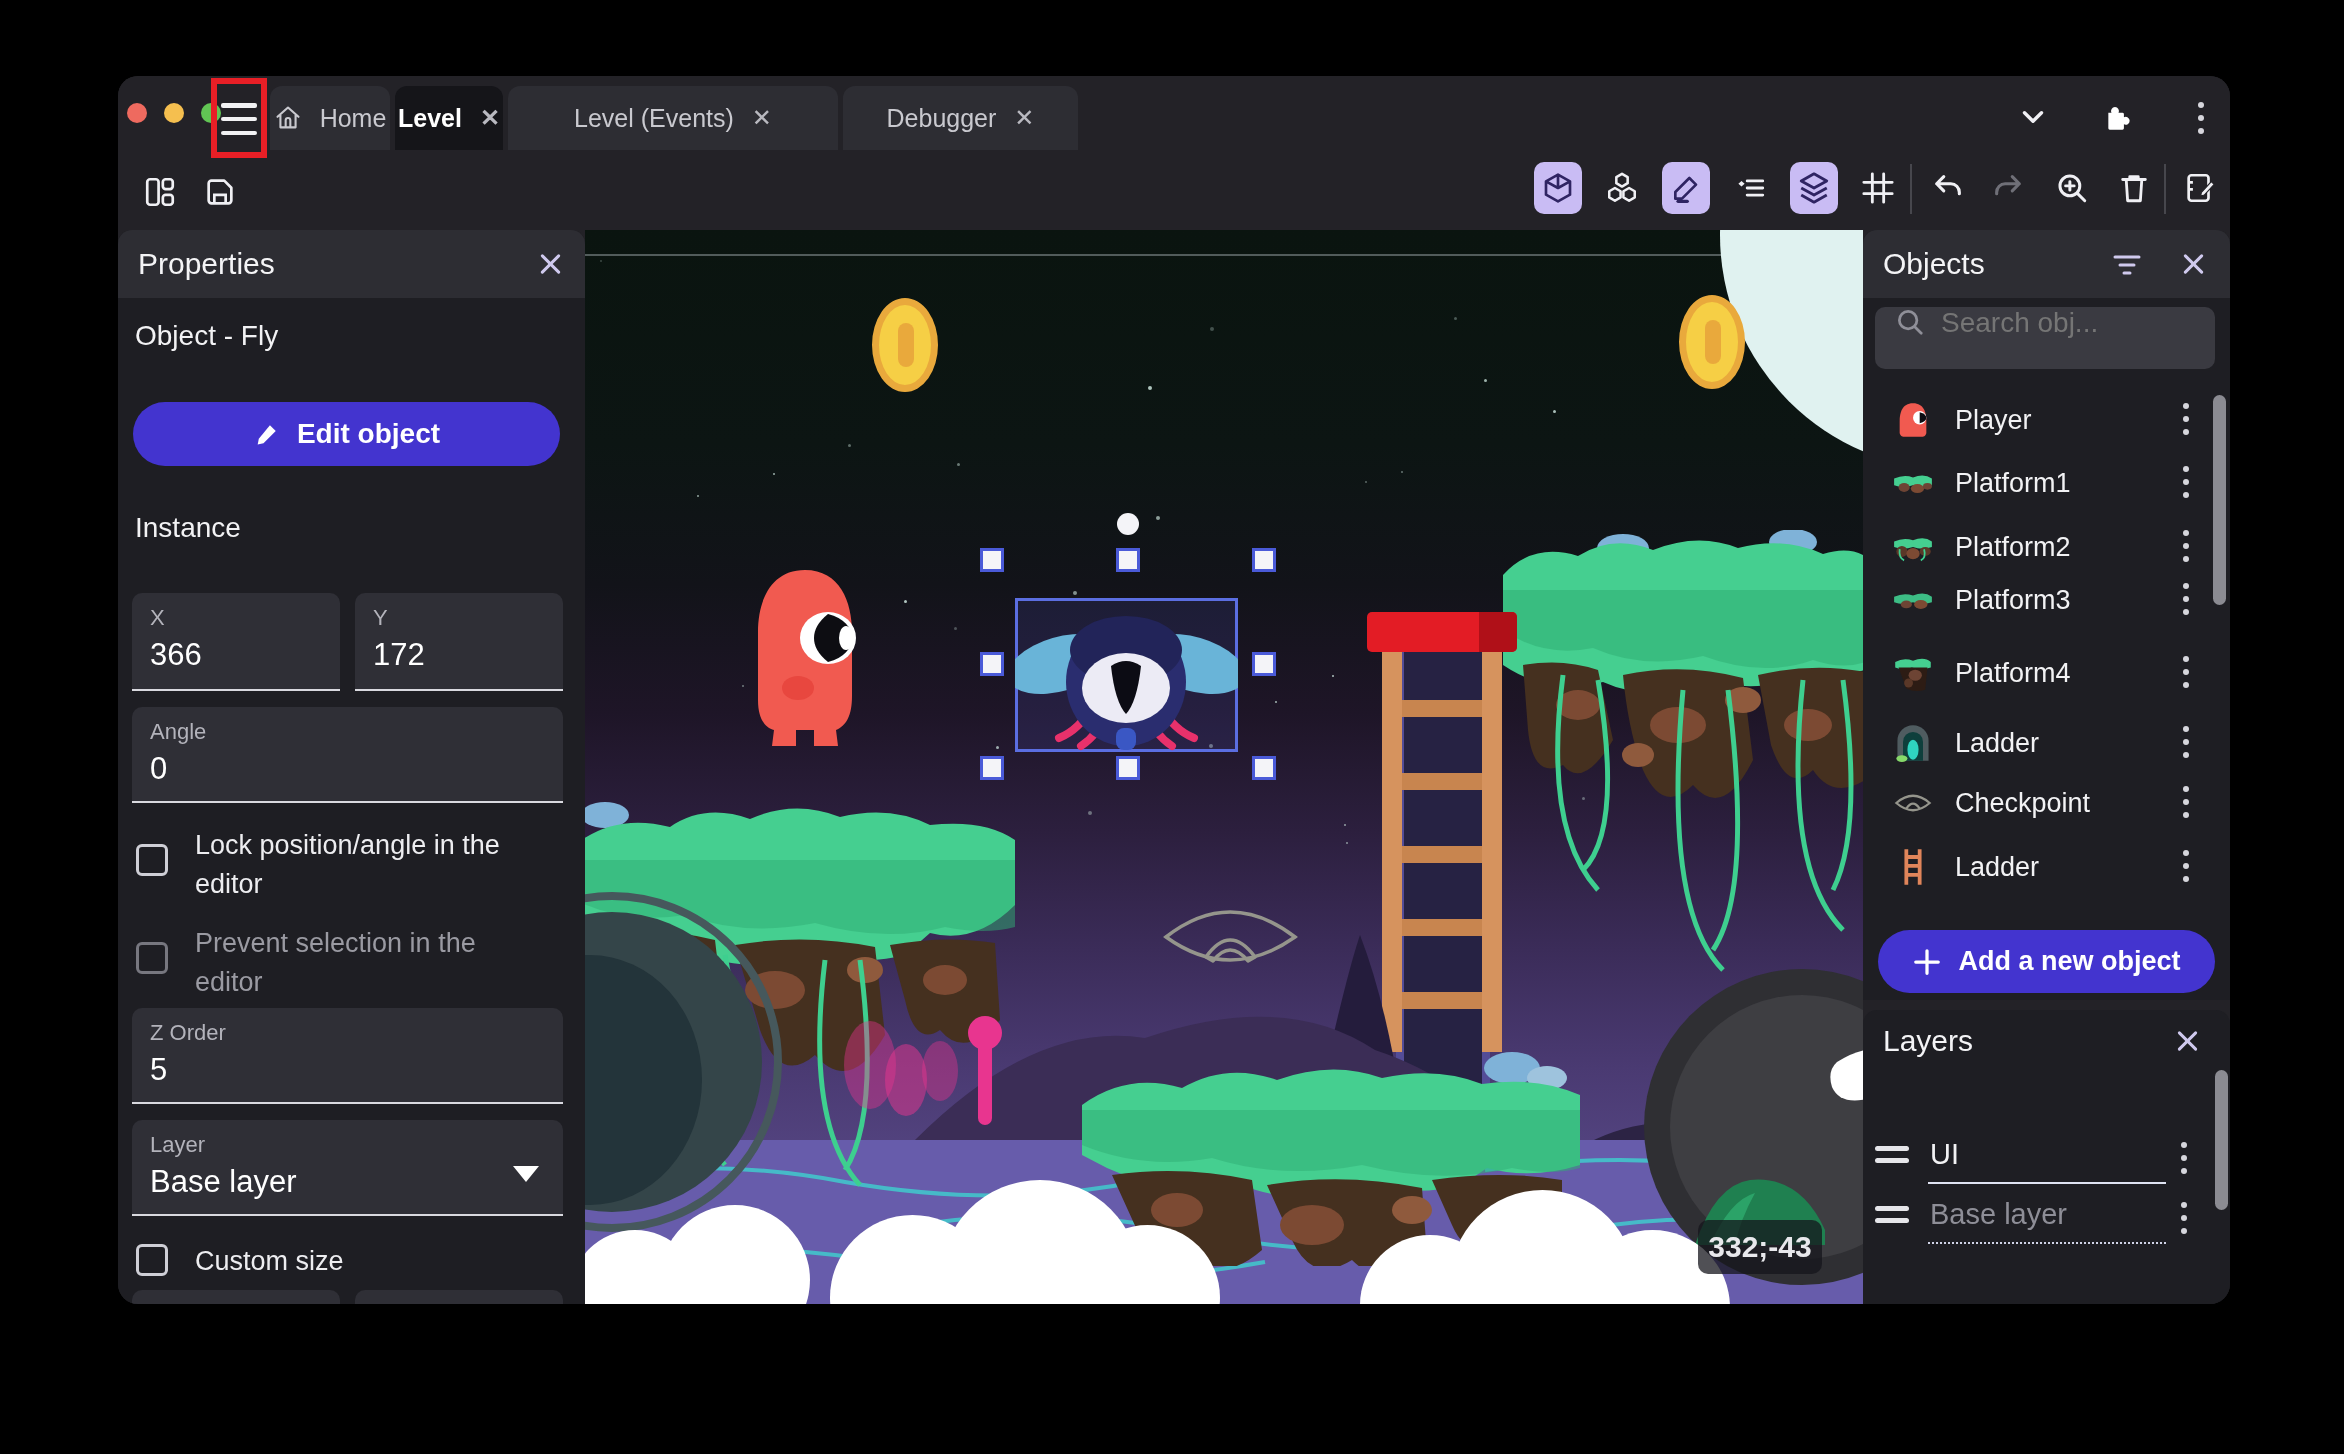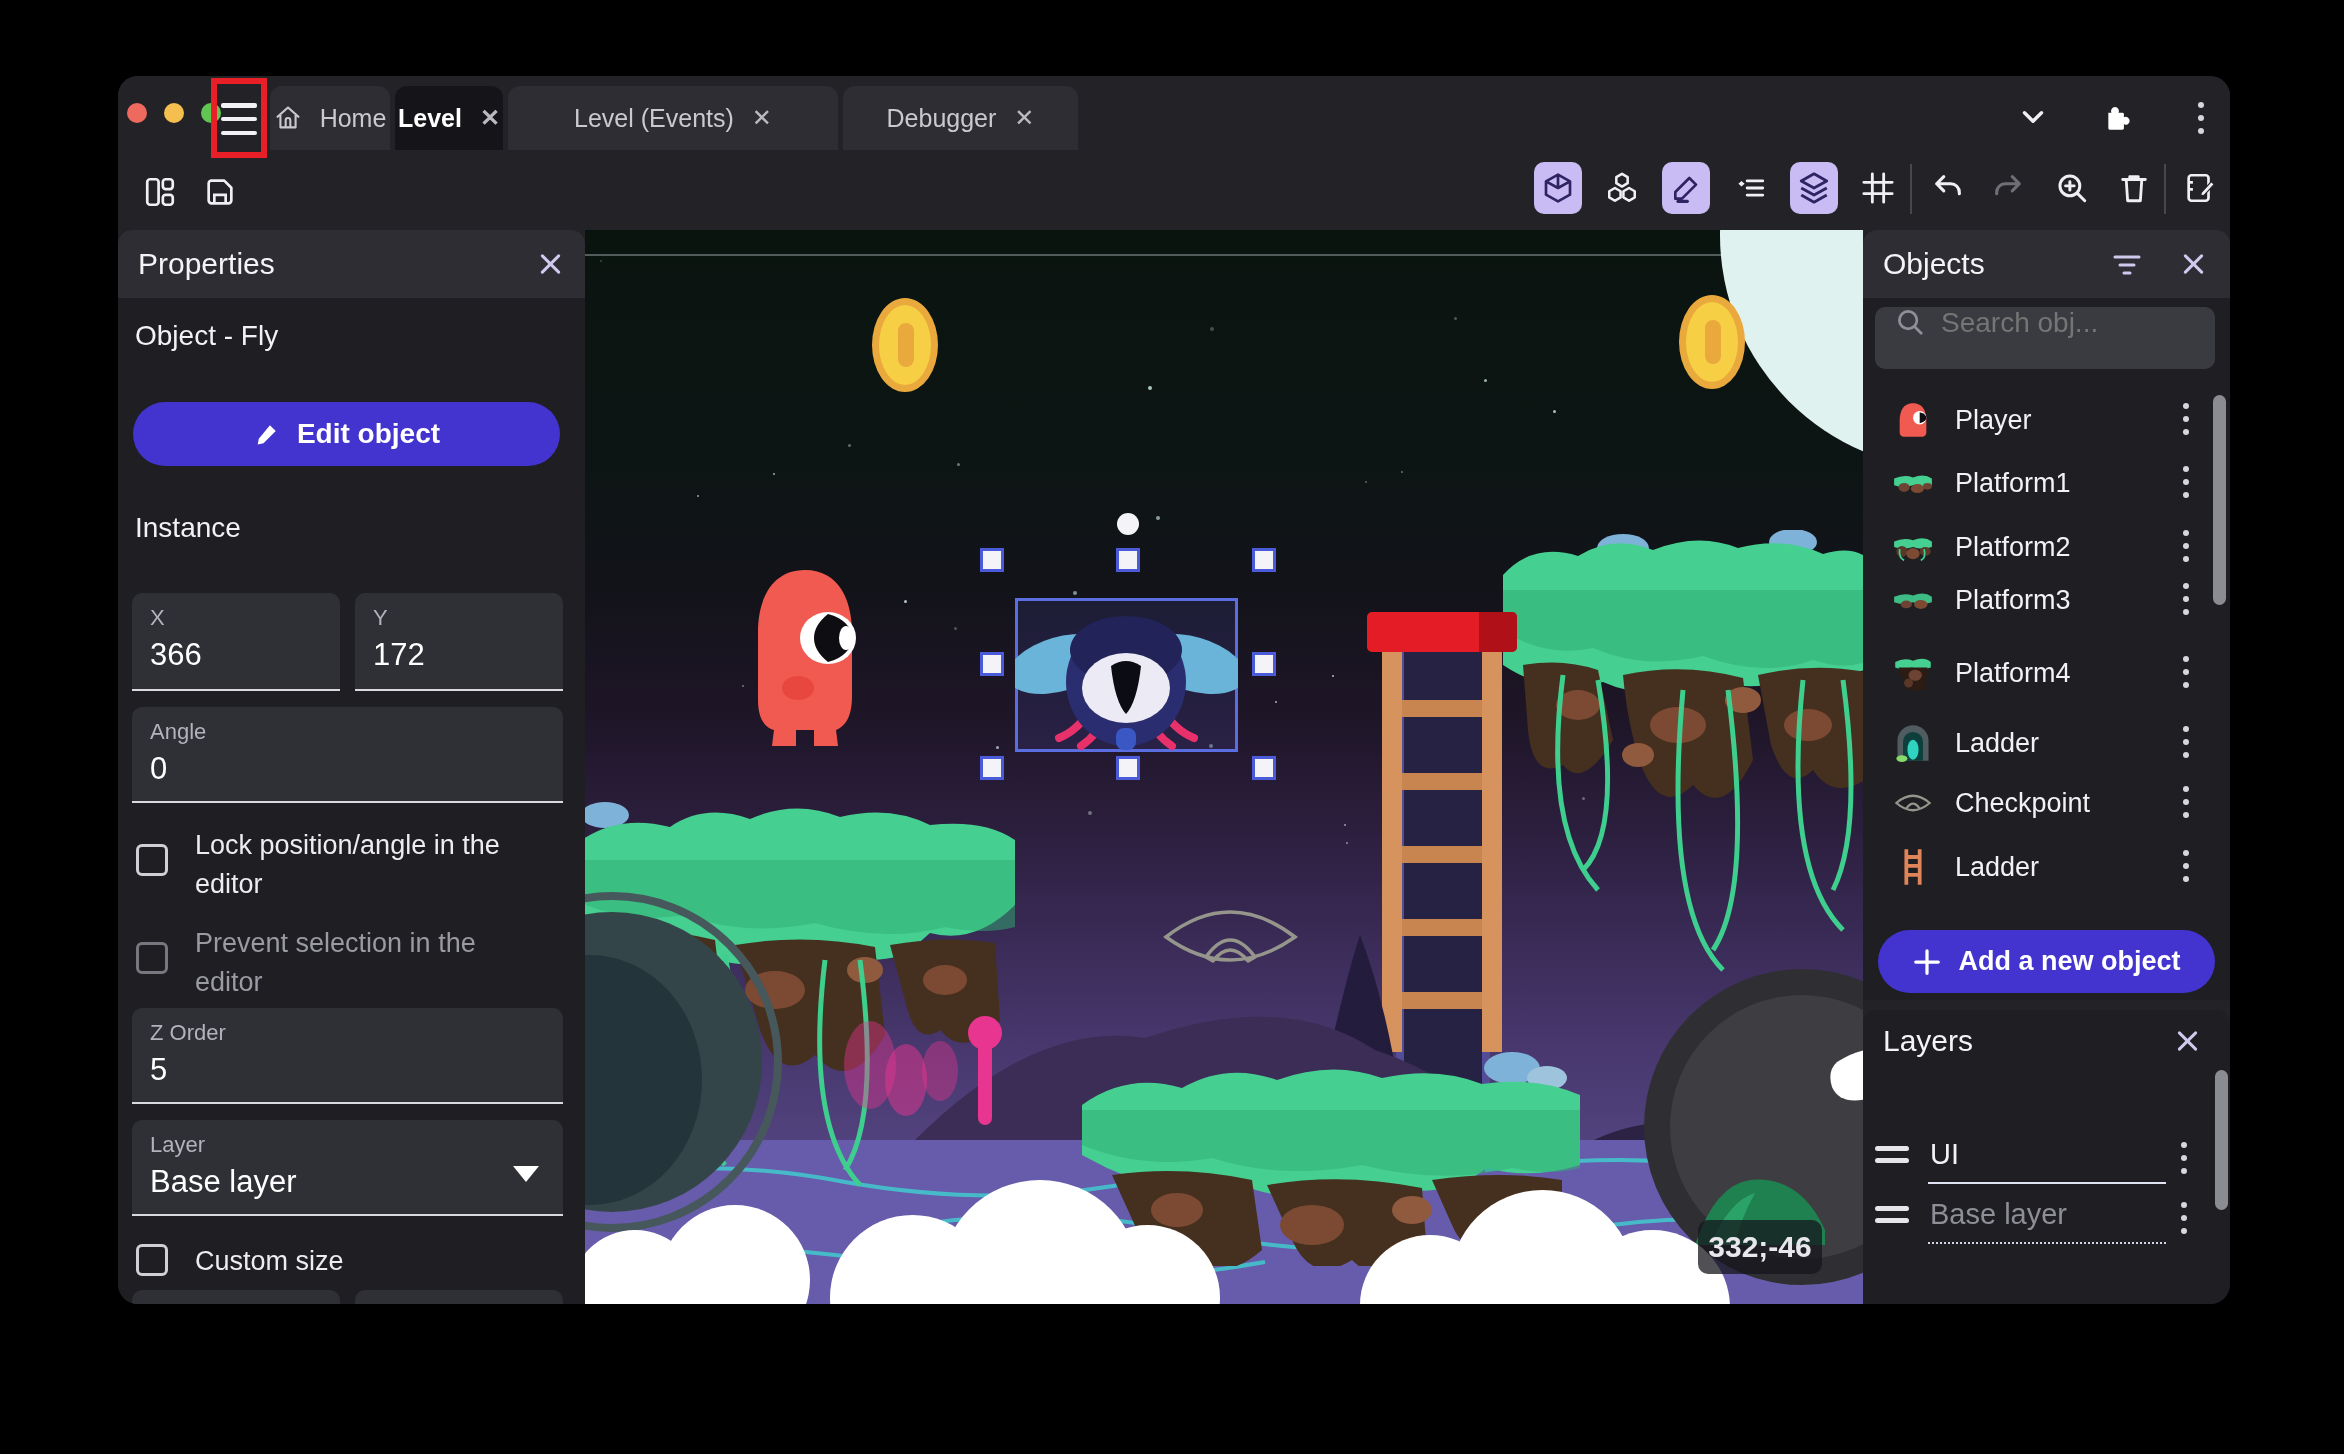--- a/index.html
+++ b/index.html
@@ -465,21 +465,21 @@
 
     <div class="cloud" style="left:-15px;top:1000px;width:130px;height:130px"></div>
     <div class="cloud" style="left:75px;top:975px;width:150px;height:150px"></div>
     <div class="cloud" style="left:245px;top:985px;width:165px;height:165px"></div>
     <div class="cloud" style="left:355px;top:950px;width:200px;height:200px"></div>
     <div class="cloud" style="left:490px;top:995px;width:145px;height:145px"></div>
     <div class="cloud" style="left:775px;top:1005px;width:140px;height:140px"></div>
     <div class="cloud" style="left:865px;top:960px;width:185px;height:185px"></div>
     <div class="cloud" style="left:990px;top:1000px;width:155px;height:155px"></div>
 
-    <div class="coords-tip">332;-46</div>
+    <div class="coords-tip">332;-43</div>
   </div>
 
   <div class="panel" style="left:1745px;top:154px;width:367px;height:770px;border-radius:14px 14px 0 0">
     <div class="panel-header" style="border-radius:14px 14px 0 0">
       <span class="panel-title">Objects</span>
       <svg class="abs" style="right:88px;top:23px" width="30" height="24" viewBox="0 0 30 24">
           <path d="M3 4 H27 M8 12 H22 M12 20 H18" stroke="#cfc9ee" stroke-width="3" stroke-linecap="round"></path>
         </svg>
       <div class="close-x" style="right:24px;top:21px"></div>
     </div>

